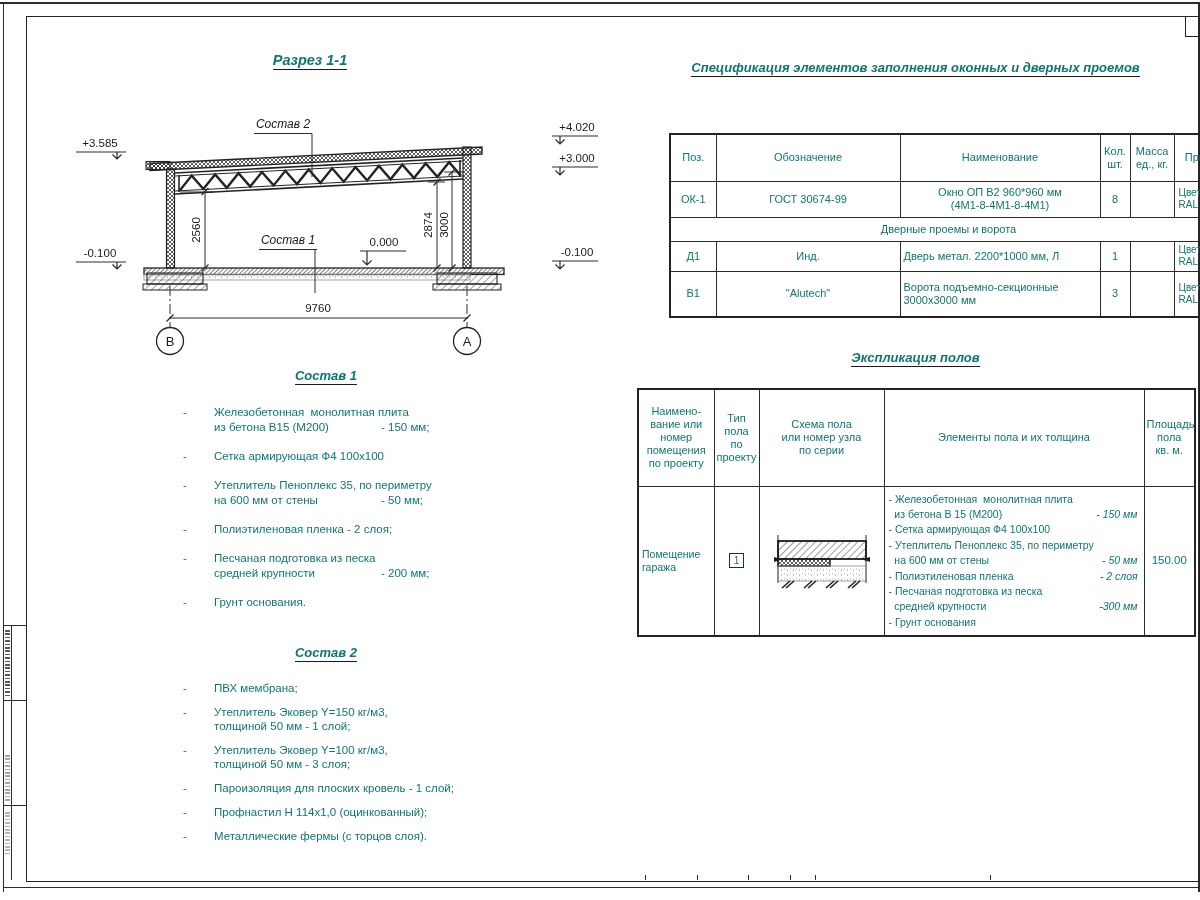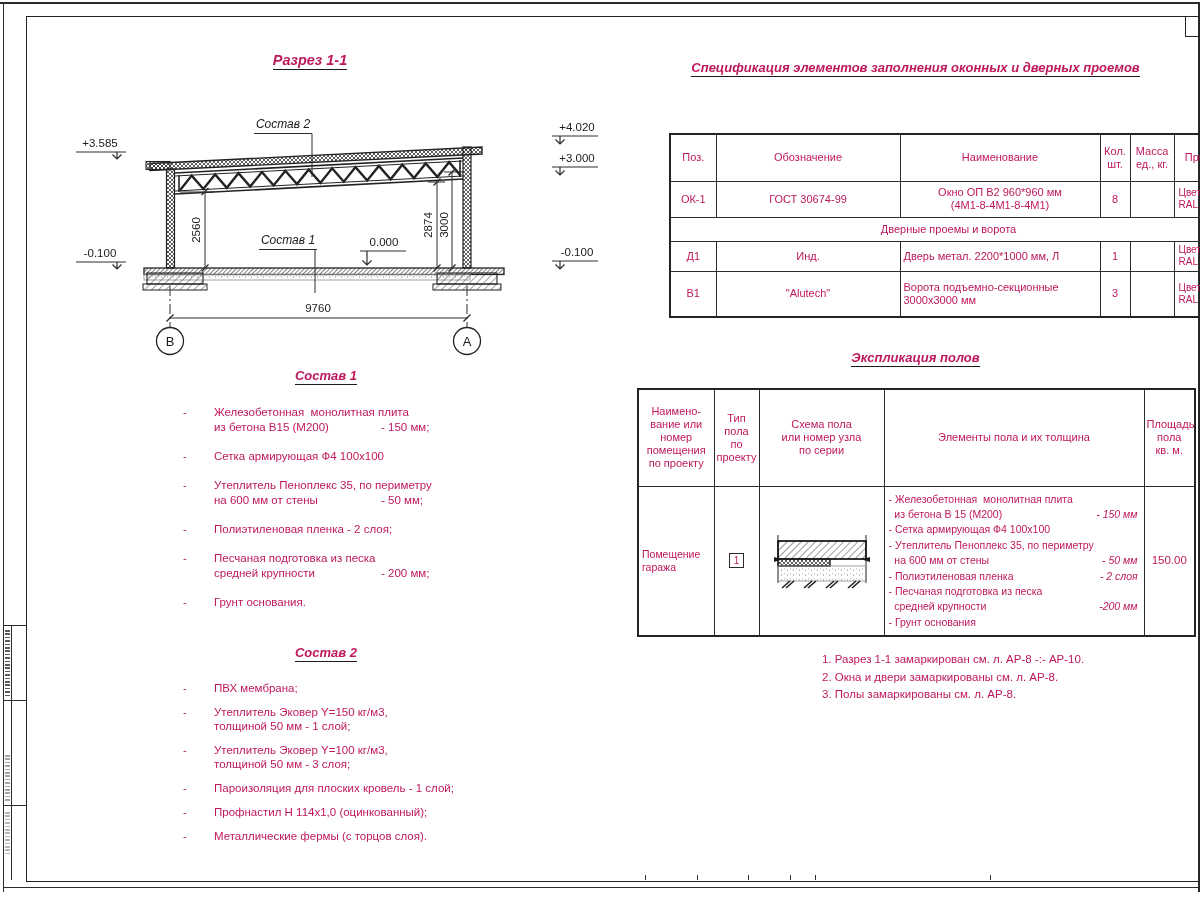--- a/index.html
+++ b/index.html
@@ -1,17 +1,17 @@
 <!DOCTYPE html>
 <html><head>
 <meta charset="utf-8">
 <style>
   html,body{margin:0;padding:0;background:#fff;}
   #sheet{position:relative;width:1200px;height:892px;background:#ffffff;overflow:hidden;
-         font-family:"Liberation Sans",sans-serif;color:#be185d;}
+         font-family:"Liberation Sans",sans-serif;color:#0f766e;}
   .abs{position:absolute;}
   .line{position:absolute;background:#2c2c2c;}
   .pre{white-space:pre-line;}
   .u{border-bottom:1.2px solid #1b1b1b;padding-bottom:1px;}
   .title-it{font-style:italic;font-weight:bold;}
   
   table.gost{border-collapse:collapse;table-layout:fixed;border:2px solid #232323;}
   table.gost td{border:1px solid #2b2b2b;font-size:11px;text-align:center;vertical-align:middle;
                 padding:1px 2px;line-height:13px;overflow:hidden;}
   table.gost td.note{font-size:10px;text-align:left;padding-left:4px;line-height:12px;}
@@ -299,34 +299,29 @@
       </td>
       <td style="vertical-align:top;padding:5px 6px 0 4px;">
         <div id="floor-elements">
               <div class="el-line"><span class="t">- Железобетонная  монолитная плита</span></div>
               <div class="el-line"><span class="t">  из бетона В 15 (М200)</span><span class="v">- 150 мм</span></div>
               <div class="el-line"><span class="t">- Сетка армирующая Ф4 100х100</span></div>
               <div class="el-line"><span class="t">- Утеплитель Пеноплекс 35, по периметру</span></div>
               <div class="el-line"><span class="t">  на 600 мм от стены</span><span class="v">- 50 мм</span></div>
               <div class="el-line"><span class="t">- Полиэтиленовая пленка</span><span class="v">- 2 слоя</span></div>
               <div class="el-line"><span class="t">- Песчаная подготовка из песка</span></div>
-              <div class="el-line"><span class="t">  средней крупности</span><span class="v">-200 мм</span></div>
+              <div class="el-line"><span class="t">  средней крупности</span><span class="v">-300 мм</span></div>
               <div class="el-line"><span class="t">- Грунт основания</span></div>
             </div>
       </td>
       <td style="font-size:11.5px;">150.00</td>
     </tr>
   </tbody>
     </table>
 
-  <div class="abs" id="notes" style="left:822px;top:651px;width:360px;">
-      <div class="note-line">1. Разрез 1-1 замаркирован см. л. АР-8 -:- АР-10.</div>
-      <div class="note-line">2. Окна и двери замаркированы см. л. АР-8.</div>
-      <div class="note-line">3. Полы замаркированы см. л. АР-8.</div>
-    </div>
 
   <div class="abs title-it" style="left:226px;top:368px;width:200px;text-align:center;font-size:13px;">
     <span class="u">Состав 1</span>
   </div>
   <div class="abs" id="sostav1-items" style="left:183px;top:405px;width:300px;">
       <div class="s-item">
         <span class="s-dash">-</span>
         <div class="s-body">
           <div class="s-line">Железобетонная  монолитная плита</div>
           <div class="s-line">из бетона В15 (М200)<span class="s-val">- 150 мм;</span></div>

